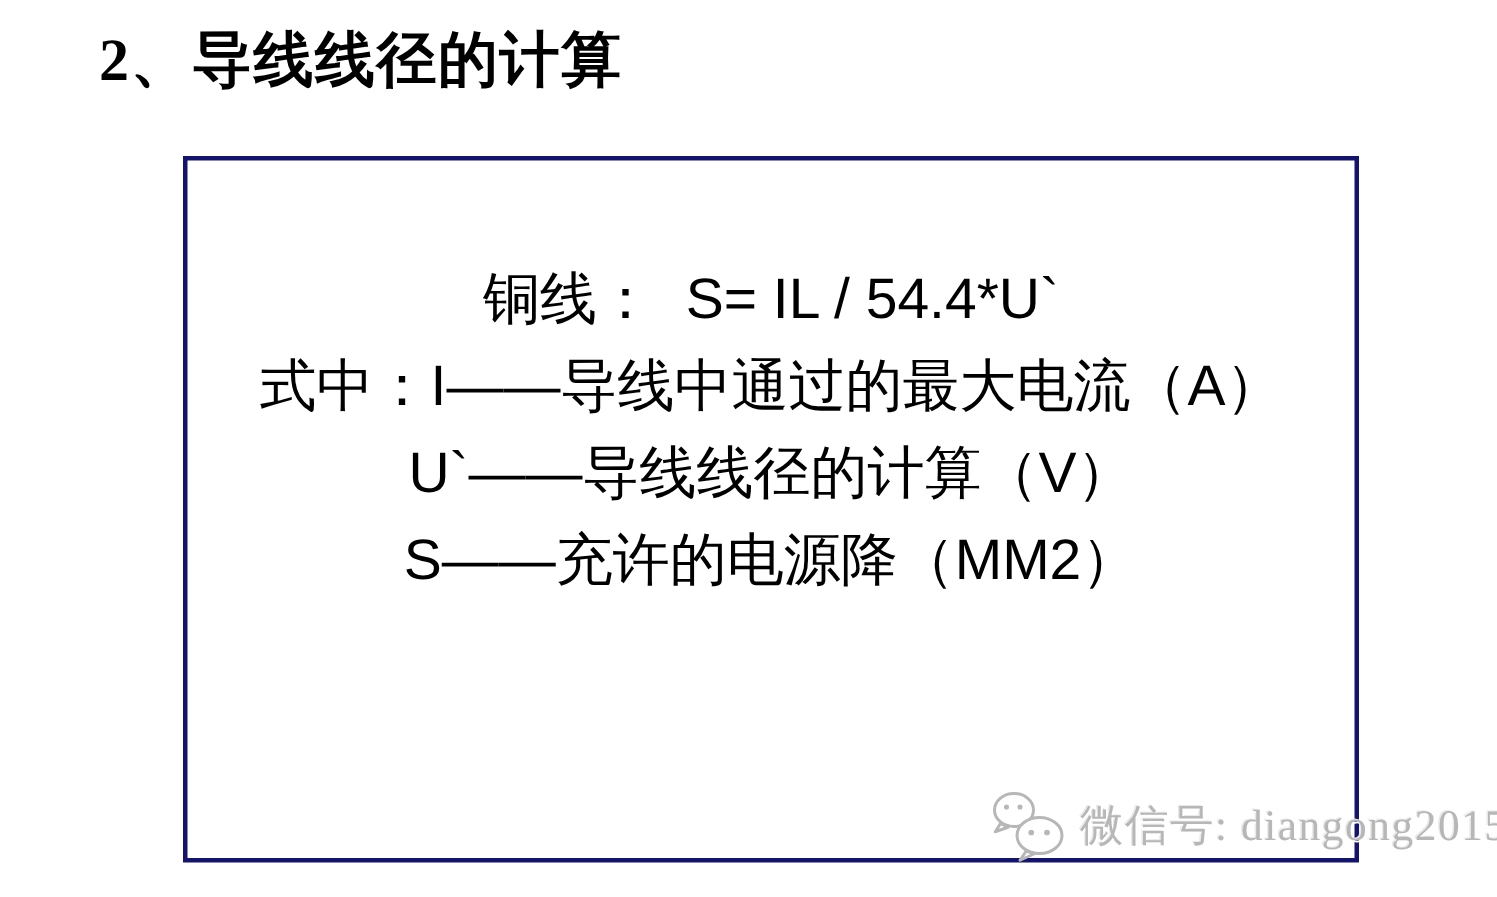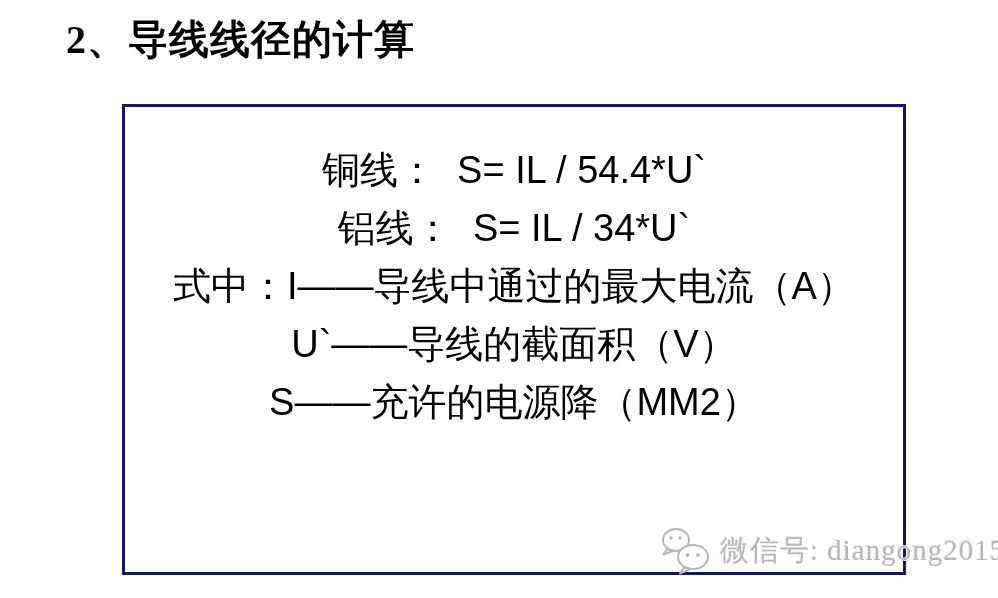--- a/index.html
+++ b/index.html
@@ -27,21 +27,21 @@
     white-space: pre;
   }
   .formula-box {
     position: absolute;
     left: 122px;
     top: 104px;
     width: 784px;
     height: 471px;
     border: 3px solid #14146e;
     background: #ffffff;
-    padding-top: 34px;
+    padding-top: 64px;
     text-align: center;
   }
   .formula-line {
     font-family: "Liberation Sans", "DejaVu Sans", sans-serif;
     font-size: 38px;
     line-height: 58px;
     color: #000000;
     white-space: pre;
   }
   .watermark {
@@ -67,23 +67,22 @@
 </style>
 </head>
 <body>
 
 <div class="slide">
 
   <h1 class="title">2、导线线径的计算</h1>
 
   <div class="formula-box" style="border-color: rgb(20, 20, 110);">
     <div class="formula-line">铜线：  S= IL / 54.4*U`</div>
-    <div class="formula-line">铝线：  S= IL / 34*U`</div>
     <div class="formula-line">式中：I——导线中通过的最大电流（A）</div>
-    <div class="formula-line">U`——导线的截面积（V）</div>
+    <div class="formula-line">U`——导线线径的计算（V）</div>
     <div class="formula-line">S——充许的电源降（MM2）</div>
   </div>
 
   <div class="watermark" style="color: rgb(183, 183, 183);">
     <svg class="wechat-icon" width="52" height="50" viewBox="0 0 52 50" fill="none" stroke="currentColor" stroke-width="2">
       <ellipse cx="16" cy="14" rx="13" ry="11" fill="#ffffff"></ellipse>
       <circle cx="11" cy="12" r="1.7" fill="currentColor" stroke="none"></circle>
       <circle cx="20" cy="12" r="1.7" fill="currentColor" stroke="none"></circle>
       <path d="M7 23 L3.5 28.5 L12 25.5 Z" fill="#ffffff" stroke-linejoin="round"></path>
       <ellipse cx="33" cy="31" rx="15" ry="12" fill="#ffffff"></ellipse>

